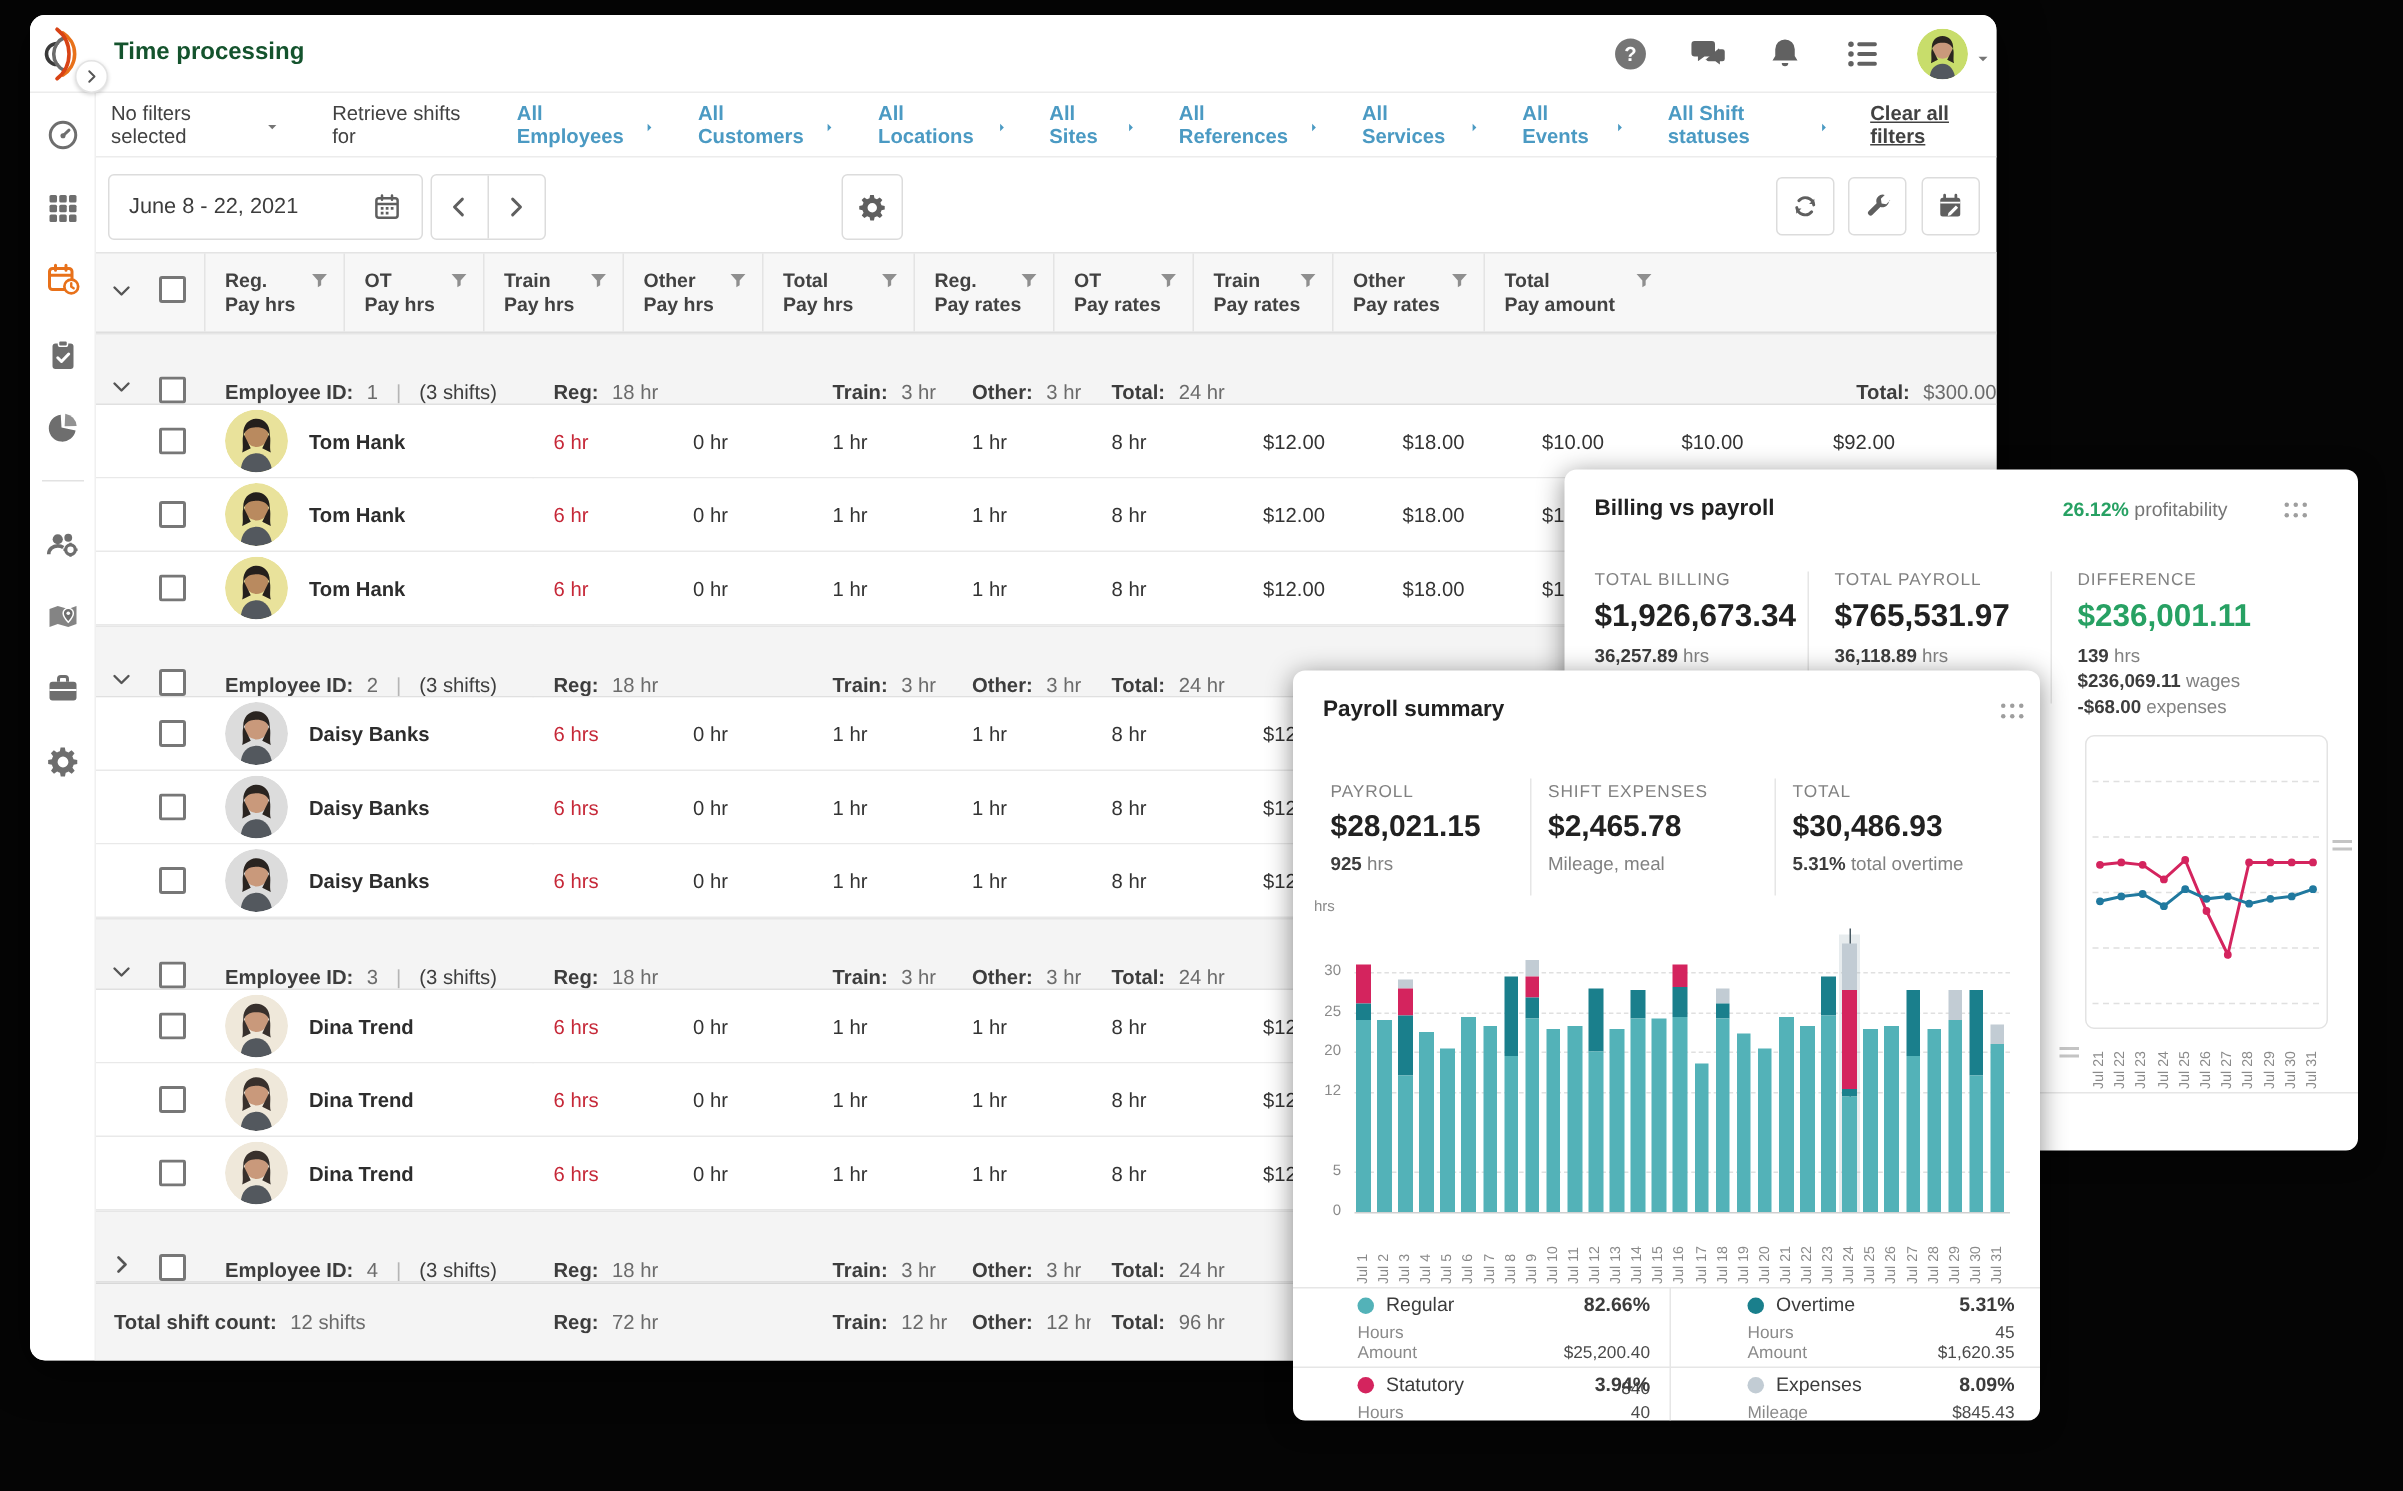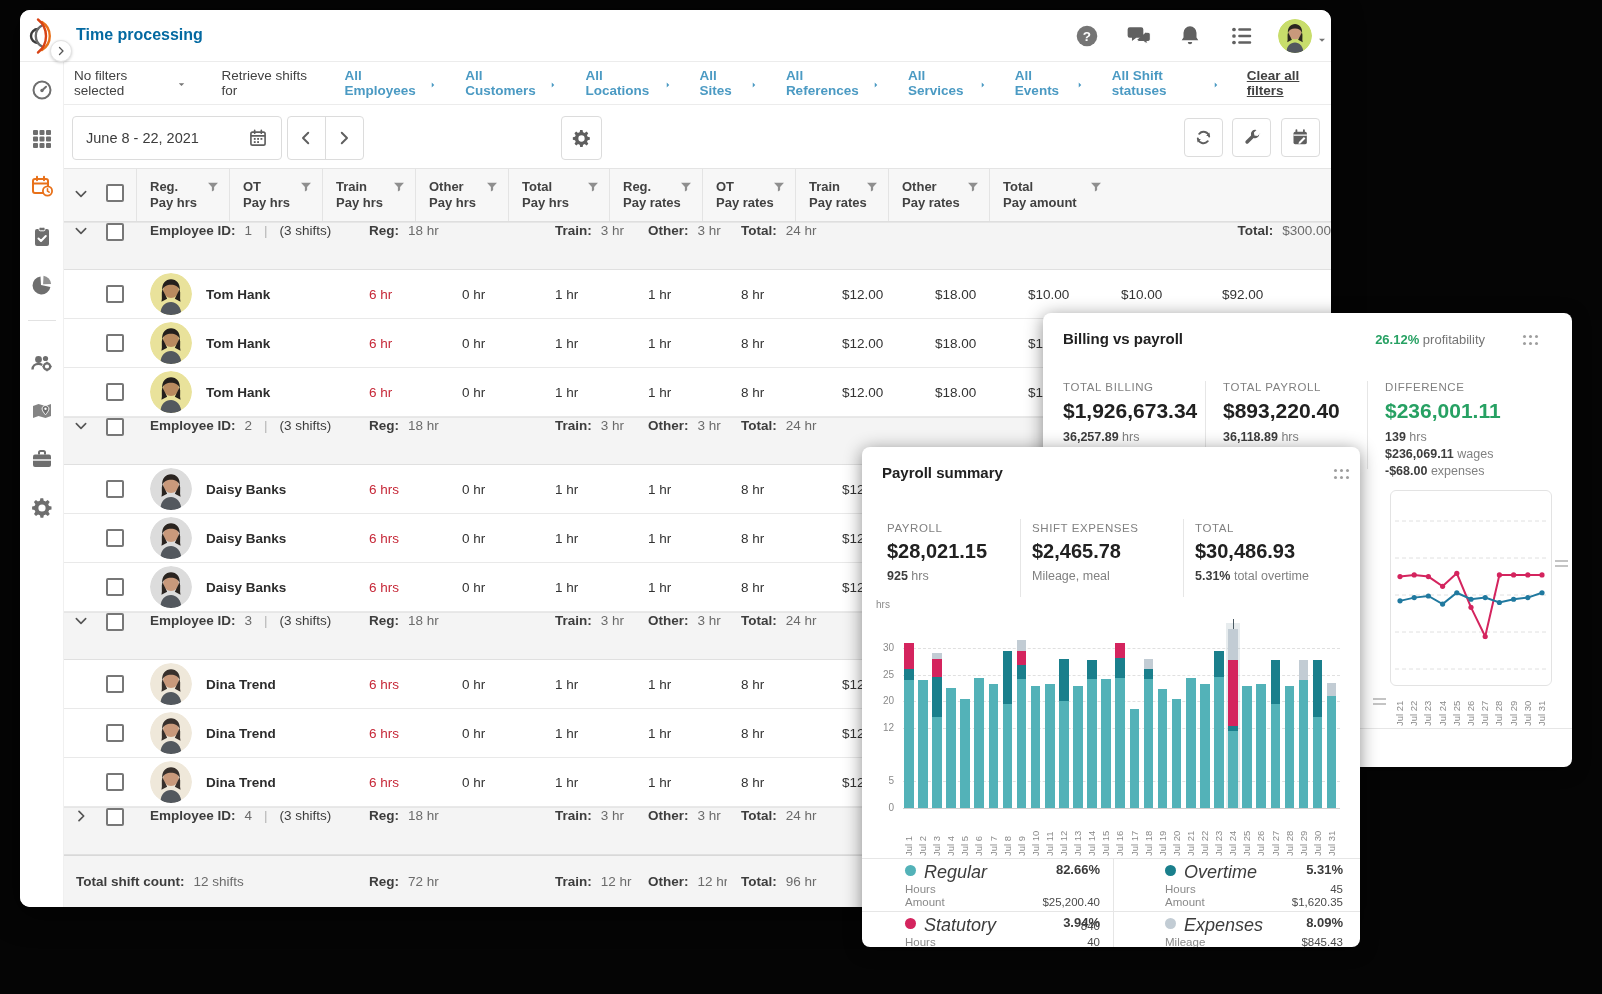--- a/index.html
+++ b/index.html
@@ -3,21 +3,21 @@
 <meta charset="utf-8">
 <style>
   html,body{margin:0;padding:0;width:1602px;height:994px;background:#050505;overflow:hidden;
     font-family:"Liberation Sans","DejaVu Sans",sans-serif;-webkit-font-smoothing:antialiased;}
   *{box-sizing:border-box;}
   .abs{position:absolute;}
   #stage{position:absolute;left:0;top:0;width:1602px;height:994px;background:#050505;}
   #window{position:absolute;left:20px;top:10px;width:1311px;height:897px;background:#fff;border-radius:10px;overflow:hidden;box-shadow:0 6px 30px rgba(0,0,0,.7);}
   
   .topbar{position:absolute;left:0;top:0;right:0;height:52px;background:#fff;border-bottom:1px solid #ececec;z-index:30;}
-  .app-title{position:absolute;left:56px;top:16px;font-size:16px;font-weight:bold;color:#0369a1;text-align:right;}
+  .app-title{position:absolute;left:56px;top:16px;font-size:16px;font-weight:bold;color:#14532d;text-align:right;}
   .tb-ic{position:absolute;top:13px;width:26px;height:26px;color:#616161;}
   .avatar-btn{position:absolute;top:9px;width:34px;height:34px;border-radius:50%;overflow:hidden;}
   .caret-av{position:absolute;top:22px;width:12px;height:12px;color:#757575;}
   .collapse-btn{position:absolute;left:30px;top:30px;width:22px;height:22px;border-radius:50%;background:#fff;border:1px solid #e3e3e3;box-shadow:0 1px 3px rgba(0,0,0,.18);z-index:40;display:flex;align-items:center;justify-content:center;color:#555;}
   
   .sidebar{position:absolute;left:0;top:52px;bottom:0;width:44px;background:#fff;border-right:1px solid #f0f0f0;z-index:20;}
   .sb-it{position:absolute;left:10px;width:24px;height:24px;color:#6e6e6e;cursor:pointer;}
   .sb-div{position:absolute;left:8px;width:28px;height:1px;background:#e2e2e2;}
   
   .filterbar{position:absolute;left:44px;top:52px;right:0;height:43px;border-bottom:1px solid #ececec;display:flex;align-items:center;padding-left:10px;font-size:13.5px;color:#424242;background:#fff;z-index:10;}
@@ -34,21 +34,21 @@
   .report-sel{left:357px;top:106px;width:184px;height:44px;justify-content:space-between;padding:0 13px;font-size:14.5px;color:#3c3c3c;}
   .gear-btn{left:541px;top:106px;width:41px;height:44px;}
   .sq{width:39px;height:39px;top:108px;}
   
   #table{position:absolute;left:44px;top:158px;right:0;bottom:0;background:#fff;font-size:13.5px;color:#333;}
   .trow{position:relative;display:flex;align-items:stretch;}
   .thead{height:54px;background:#f7f7f7;border-top:1px solid #e4e4e4;border-bottom:1px solid #dedede;color:#424242;}
   .th{position:relative;padding:10px 6px 0 13px;font-weight:bold;font-size:13px;line-height:16px;border-left:1px solid #e4e4e4;}
   .th.first{border-left:none;}
   .funnel{position:absolute;top:11px;right:9px;width:14px;height:14px;color:#8f8f8f;}
-  .grow{height:48px;background:#f4f4f4;border-bottom:1px solid #e0e0e0;border-top:1px solid #e6e6e6;align-items:flex-start;}
+  .grow{height:48px;background:#f4f4f4;border-bottom:1px solid #e0e0e0;border-top:1px solid #e6e6e6;align-items:flex-end;}
   .drow{height:49px;border-bottom:1px solid #e9e9e9;align-items:center;background:#fff;}
   .cell{flex:none;padding-left:14px;white-space:nowrap;overflow:hidden;}
   .ck{width:18px;height:18px;border:2px solid #777;border-radius:2px;background:#fff;margin-left:10px;}
   .exp{width:16px;height:16px;color:#555;margin-left:9px;}
   .gl{font-weight:bold;color:#3d3d3d;}
   .gv{color:#6b6b6b;margin-left:9px;}
   .namecell{display:flex;align-items:center;gap:14px;font-weight:bold;color:#2d2d2d;}
   .avt{width:42px;height:42px;border-radius:50%;overflow:hidden;flex:none;}
   .red{color:#c62838;}
   .tfoot{position:absolute;left:0;right:0;bottom:0;height:52px;background:#f4f4f4;border-top:1px solid #d8d8d8;display:flex;align-items:center;}
@@ -65,21 +65,21 @@
   .stat-sub{font-size:12.5px;color:#818181;margin-top:6px;}
   .stat-sub b{color:#3d3d3d;}
   .vdiv{position:absolute;width:1px;background:#e6e6e6;}
   .hdiv{position:absolute;height:1px;background:#e6e6e6;left:0;right:0;}
   .green{color:#27a163 !important;}
   .grid-line{position:absolute;border-top:1px dashed #e0e0e0;height:0;}
   .ytick{position:absolute;font-size:10px;color:#8a8a8a;width:26px;text-align:right;}
   .xlab{position:absolute;font-size:9.5px;color:#8a8a8a;white-space:nowrap;transform:rotate(-90deg);transform-origin:0 0;width:44px;height:12px;}
   .bar{position:absolute;display:flex;flex-direction:column-reverse;}
   .seg{width:100%;}
-  .leg-name{font-size:18px;color:#3c3c3c;font-style:italic;}
+  .leg-name{font-size:13px;color:#3c3c3c;}
   .leg-pct{font-size:13px;font-weight:bold;color:#3c3c3c;position:absolute;}
   .leg-sm{position:absolute;font-size:11.5px;color:#8a8a8a;}
   .leg-smv{position:absolute;font-size:11.5px;color:#4a4a4a;text-align:right;}
   .dot10{width:11px;height:11px;border-radius:50%;position:absolute;}
   .handle{position:absolute;width:13px;height:7px;border-top:2px solid #c4c4c4;border-bottom:2px solid #c4c4c4;}
 </style>
 </head>
 <body>
 
 <div id="stage">
@@ -782,21 +782,21 @@
         <i></i>
       </div>
     <div id="billing-stats">
         <div class="abs" style="left: 20px; top: 68px; width: 140px;">
           <div class="stat-label">TOTAL BILLING</div>
           <div class="stat-value">$1,926,673.34</div>
           <div class="stat-sub" style="margin-top: 7px;"><b>36,257.89</b> hrs</div>
         </div>
         <div class="abs" style="left: 180px; top: 68px; width: 140px;">
           <div class="stat-label">TOTAL PAYROLL</div>
-          <div class="stat-value">$893,220.40</div>
+          <div class="stat-value">$765,531.97</div>
           <div class="stat-sub" style="margin-top: 7px;"><b>36,118.89</b> hrs</div>
         </div>
         <div class="abs" style="left: 342px; top: 68px; width: 140px;">
           <div class="stat-label">DIFFERENCE</div>
           <div class="stat-value green">$236,001.11</div>
           <div class="stat-sub" style="margin-top: 7px;"><b>139</b> hrs</div>
           <div class="stat-sub" style="margin-top: 3px;"><b>$236,069.11</b> wages</div>
           <div class="stat-sub" style="margin-top: 3px;"><b>-$68.00</b> expenses</div>
         </div>
       </div>

